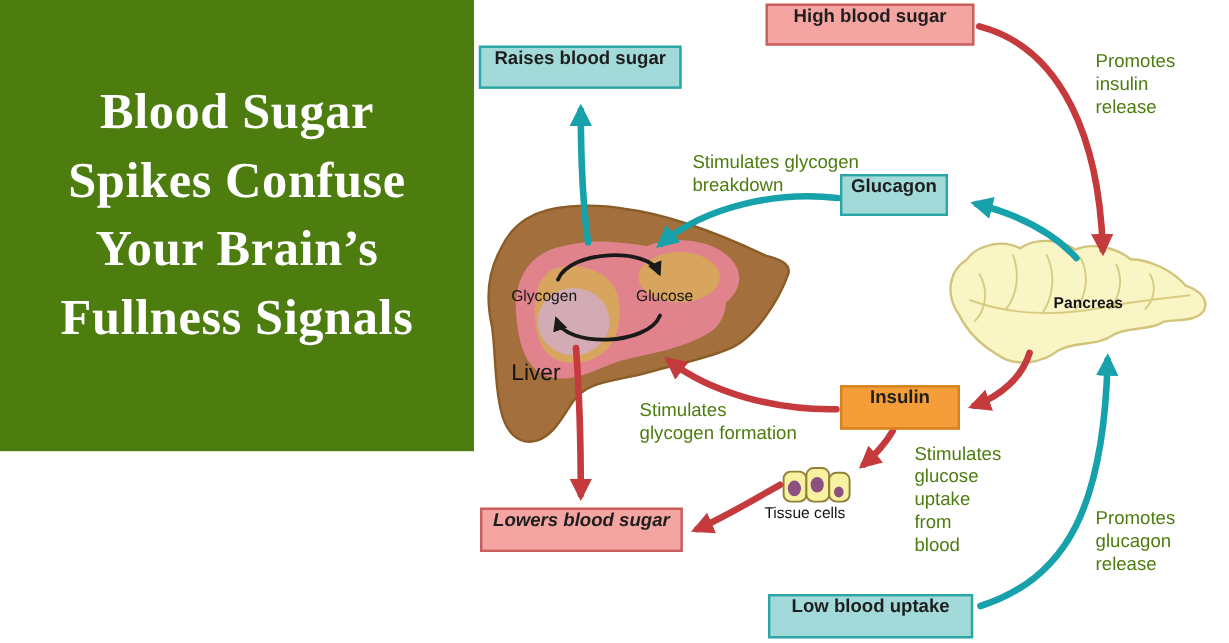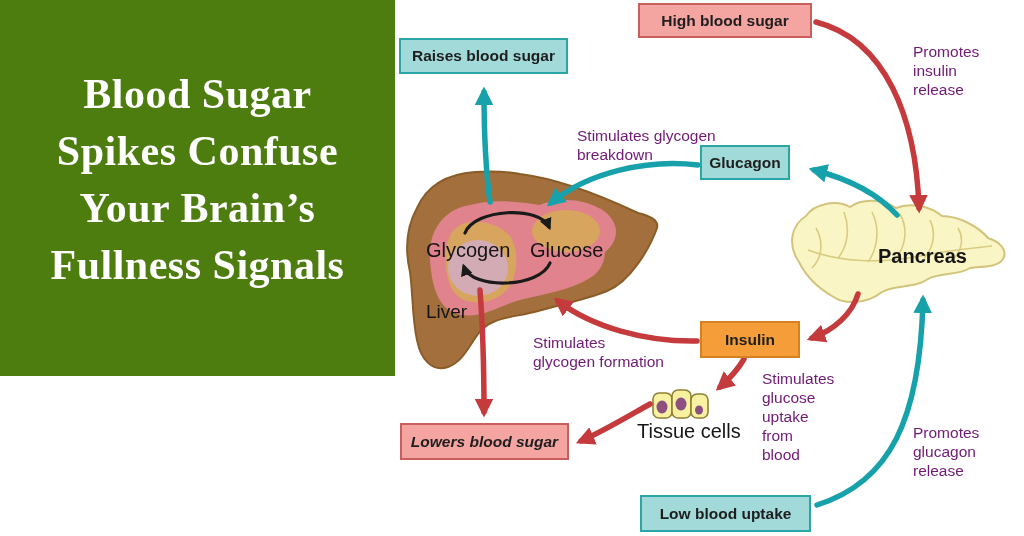--- a/index.html
+++ b/index.html
@@ -7,28 +7,28 @@
           font-family:"Liberation Sans","DejaVu Sans",sans-serif;background:#ffffff;}
   
   .left-panel{position:absolute;left:0;top:0;width:395px;height:376px;
               background:#4d7c0f;display:flex;align-items:center;justify-content:center;}
   .headline{margin:0;margin-top:-16px;padding:0 18px;text-align:center;color:#ffffff;
             font-family:"Liberation Serif","DejaVu Serif",serif;font-weight:bold;
             font-size:42px;line-height:57px;white-space:pre-line;letter-spacing:0.5px;}
   
   .diagram{position:absolute;left:395px;top:0;width:629px;height:536px;background:#ffffff;}
   .gfx{position:absolute;left:0;top:0;width:1024px;height:536px;z-index:1;}
-  .box{position:absolute;z-index:3;display:flex;align-items:center;justify-content:center;
+  .box{position:absolute;z-index:3;display:flex;justify-content:center;
        font-weight:bold;font-size:15.5px;color:#1e1e1e;box-sizing:border-box;border:2px solid;}
   .box.teal{background:#a2dada;border-color:#2aa6a6;}
   .box.pink{background:#f4a4a1;border-color:#c95f5d;}
   .box.orange{background:#f59d38;border-color:#d5811f;}
-  .note{position:absolute;z-index:3;color:#701a75;font-size:15.5px;line-height:19px;
+  .note{position:absolute;z-index:3;color:#4d7c0f;font-size:15.5px;line-height:19px;
         white-space:pre-line;}
-  .olabel{position:absolute;z-index:3;color:#151515;font-size:20px;}
+  .olabel{position:absolute;z-index:3;color:#151515;font-size:13px;}
   .olabel.bold{font-weight:bold;}
   .liver-name{font-size:19px;}
 </style>
 </head>
 <body>
 
 <div class="canvas">
 
   <div class="left-panel">
     <h1 class="headline">Blood Sugar

